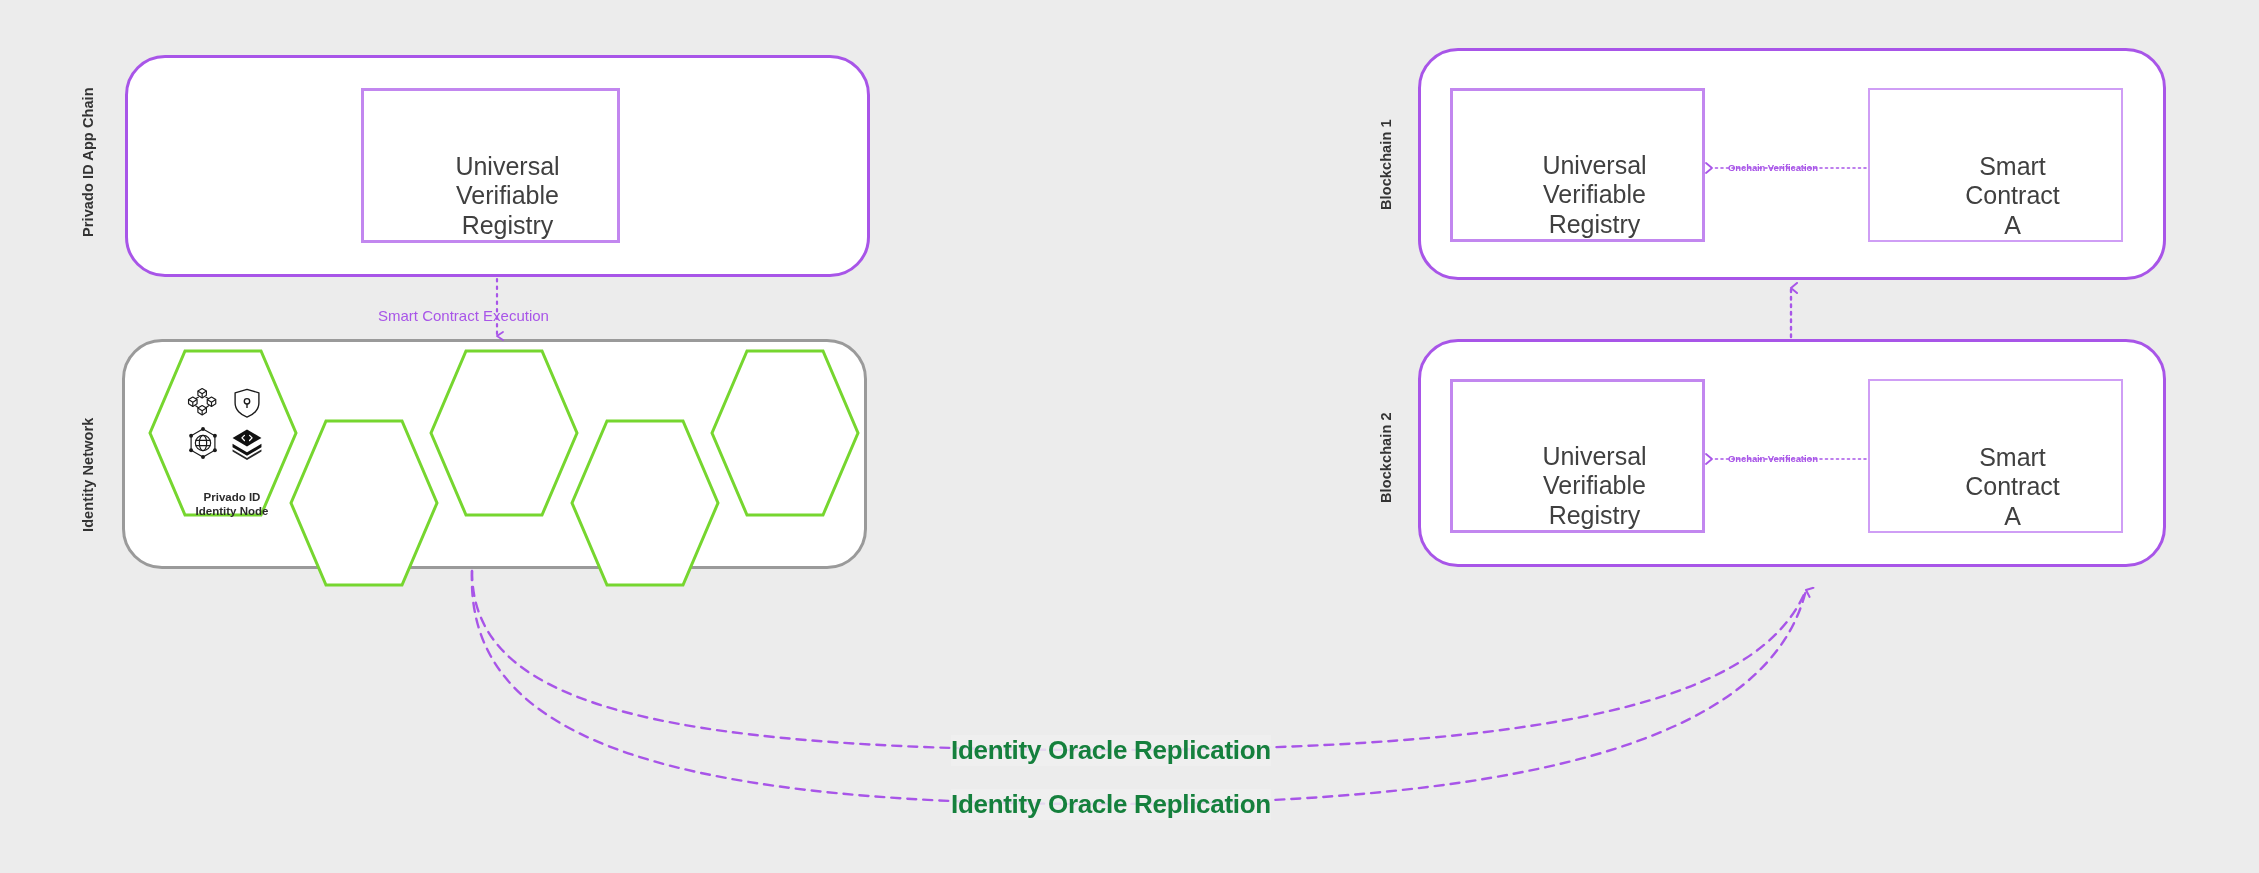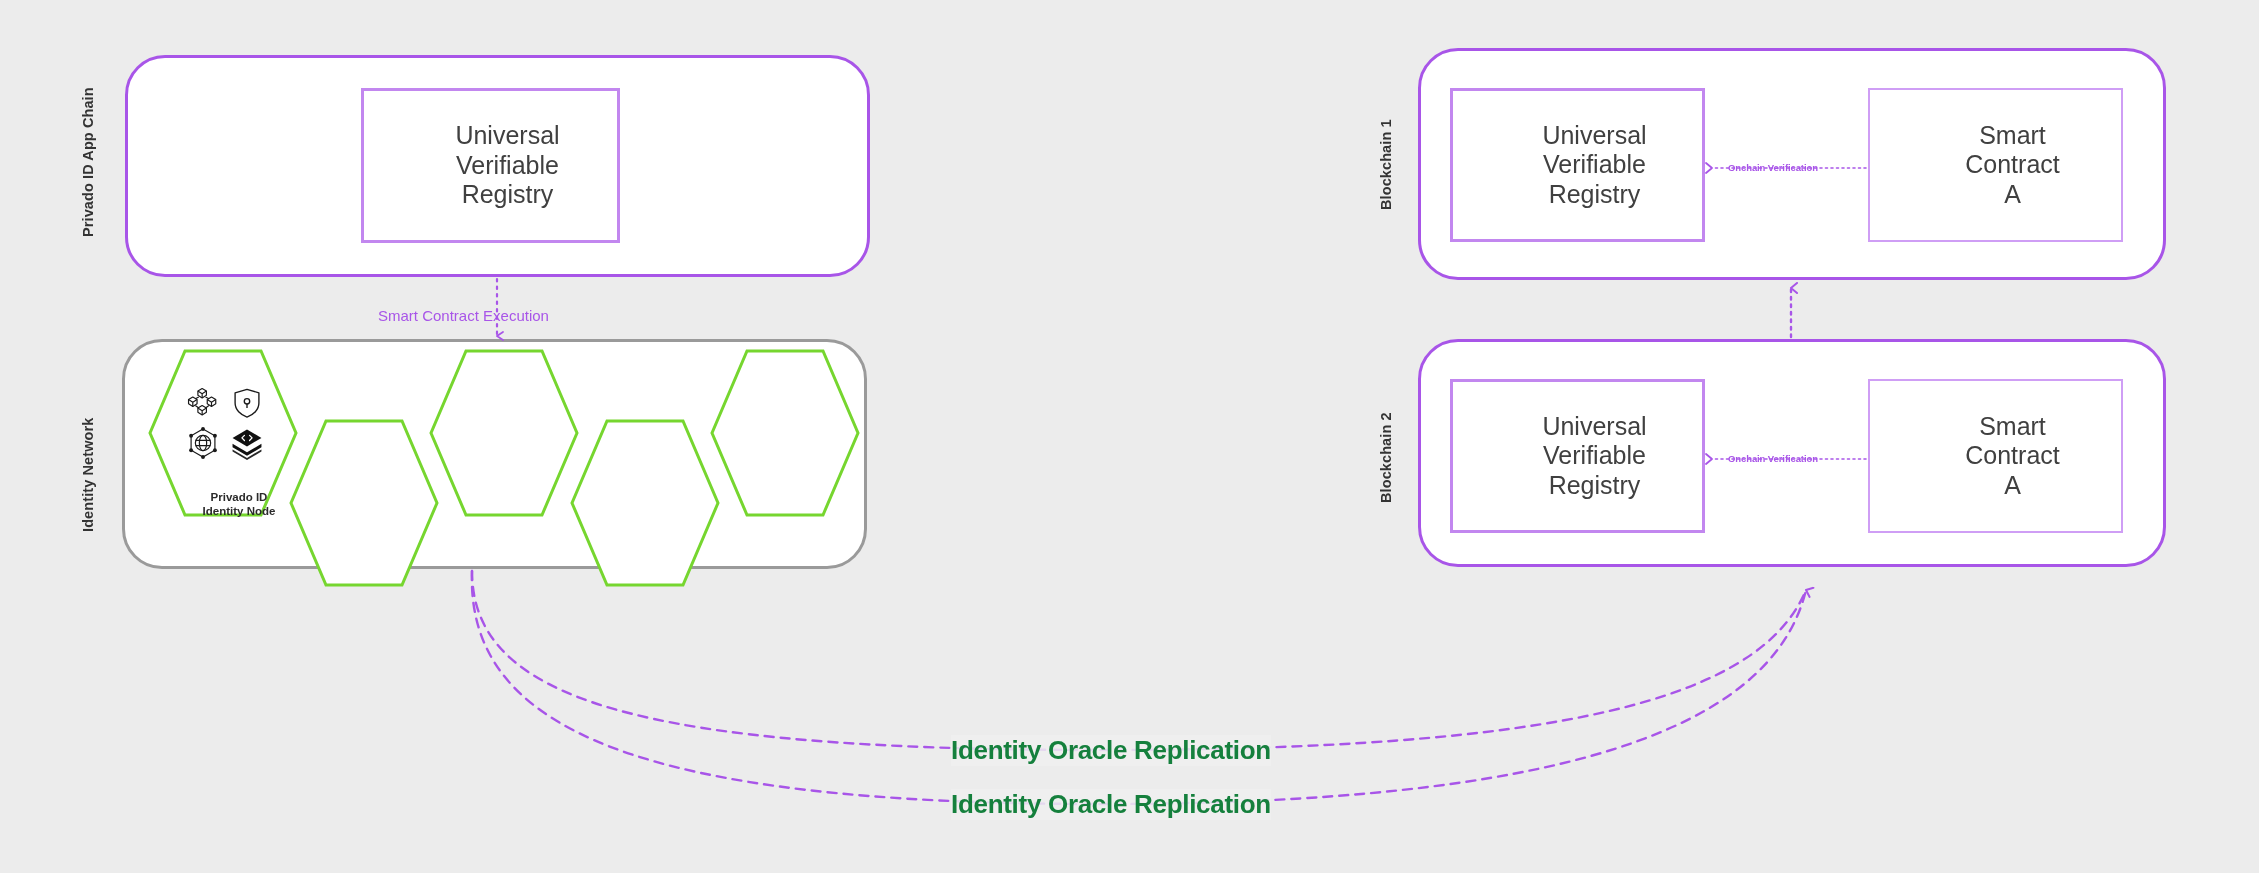--- a/index.html
+++ b/index.html
@@ -45,21 +45,21 @@
     border-radius: 40px;
     box-sizing: border-box;
   }
 
   
   .dbbox {
     position: absolute;
     box-sizing: border-box;
     background: #ffffff;
     display: flex;
-    align-items: center;
+    align-items: flex-end;
     padding-left: 36px;
   }
   .dbbox.strong { border: 3px solid #c287ef; }
   .dbbox.light  { border: 2px solid #cf9ef5; }
 
   .dbbox .col-left {
     box-sizing: border-box;
     flex: 0 0 auto;
   }
   .dbbox.strong .col-left  { border-right: 3px solid #c287ef; }
@@ -220,21 +220,21 @@
         <path d="M3 21 L20 31 L37 21 L37 25 L20 35 L3 25 Z"></path>
         <path d="M3 27.5 L20 37.5 L37 27.5 L37 30 L20 40 L3 30 Z" opacity="0.9"></path>
       </g>
       <g fill="none" stroke="#ffffff" stroke-width="1.5" stroke-linecap="round" stroke-linejoin="round">
         <path d="M17 11 L14 14 L17 17"></path>
         <path d="M23 11 L26 14 L23 17"></path>
       </g>
     </svg>
   </div>
 
-  <div class="node-caption" style="left:163px; top:490px; width:152px;">Privado ID
+  <div class="node-caption" style="left:156px; top:490px; width:152px;">Privado ID
 Identity Node</div>
 
   <svg class="hex" style="left:288px; top:418px;" width="152" height="170" viewBox="0 0 152 170">
     <polygon points="38,3 114,3 149,85 114,167 38,167 3,85" fill="#ffffff" stroke="#76d62f" stroke-width="3"></polygon>
   </svg>
 
   <svg class="hex" style="left:428px; top:348px;" width="152" height="170" viewBox="0 0 152 170">
     <polygon points="38,3 114,3 149,85 114,167 38,167 3,85" fill="#ffffff" stroke="#76d62f" stroke-width="3"></polygon>
   </svg>
 

